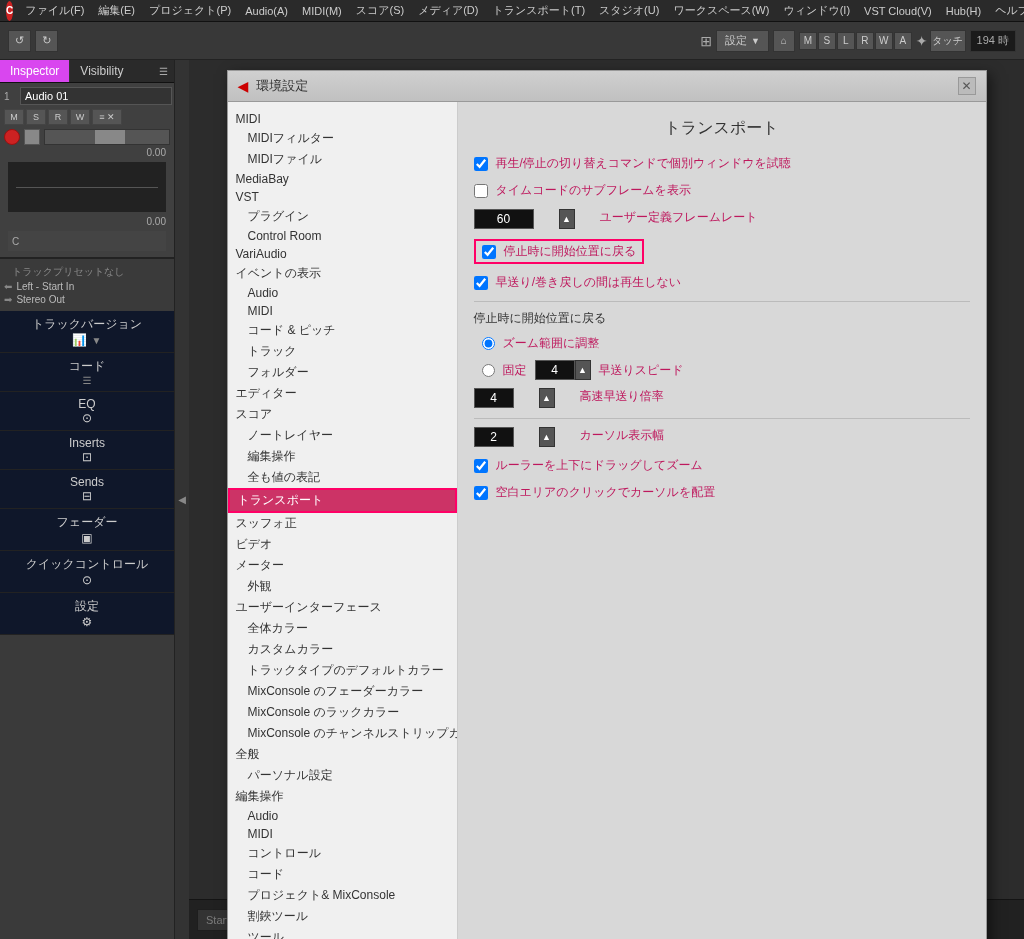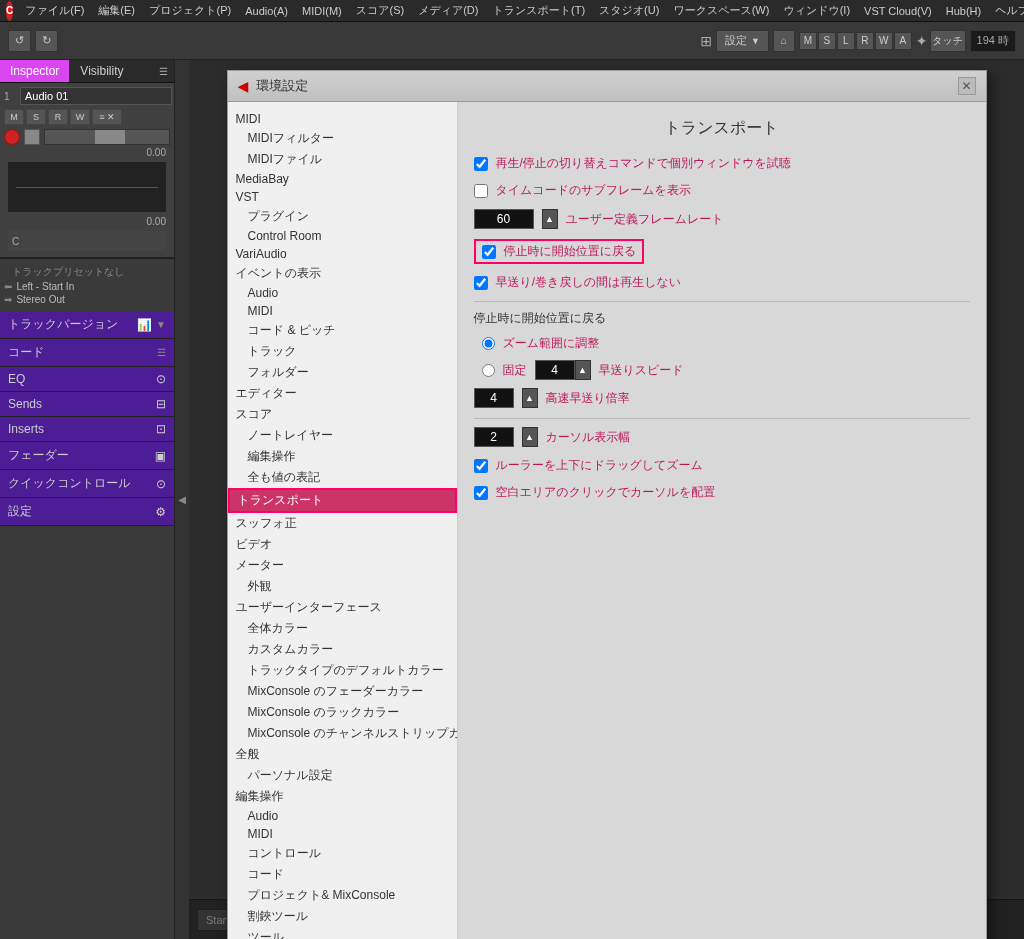--- a/index.html
+++ b/index.html
@@ -300,26 +300,27 @@
     }
     .routing-arrow {
       color: #888;
       font-size: 10px;
     }
 
     .section-btn {
       display: flex;
       align-items: center;
       justify-content: space-between;
-      background: #4c1d95;
+      background: #0f172a;
       border-bottom: 1px solid #222;
       padding: 5px 8px;
       cursor: pointer;
       color: #ccc;
       font-size: 12px;
+      flex-direction: column;
     }
     .section-btn .arrow { color: #888; font-size: 10px; }
 
     .presets-label {
       color: #888;
       font-size: 10px;
       padding: 2px 8px;
     }
 
     
@@ -466,22 +467,21 @@
     .highlighted-option {
       border: 2px solid #ff0066;
       padding: 2px 4px;
       display: flex;
       align-items: center;
       gap: 8px;
     }
 
     .number-input-row {
       display: flex;
-      align-items: center;
-      gap: 8px;
+      gap: 25px;
       margin-bottom: 10px;
     }
 
     .number-box {
       background: #111;
       color: #fff;
       border: 1px solid #555;
       width: 60px;
       height: 20px;
       font-size: 12px;
@@ -683,26 +683,26 @@
     </div>
     <div class="section-btn">
       <span>コード</span>
       <span class="arrow">☰</span>
     </div>
     <div class="section-btn">
       <span>EQ</span>
       <span style="font-size:12px;">⊙</span>
     </div>
     <div class="section-btn">
+      <span>Inserts</span>
+      <span style="font-size:12px;">⊡</span>
+    </div>
+    <div class="section-btn">
       <span>Sends</span>
       <span style="font-size:12px;">⊟</span>
-    </div>
-    <div class="section-btn">
-      <span>Inserts</span>
-      <span style="font-size:12px;">⊡</span>
     </div>
     <div class="section-btn">
       <span>フェーダー</span>
       <span style="font-size:12px;">▣</span>
     </div>
     <div class="section-btn">
       <span>クイックコントロール</span>
       <span style="font-size:12px;">⊙</span>
     </div>
     <div class="section-btn">

